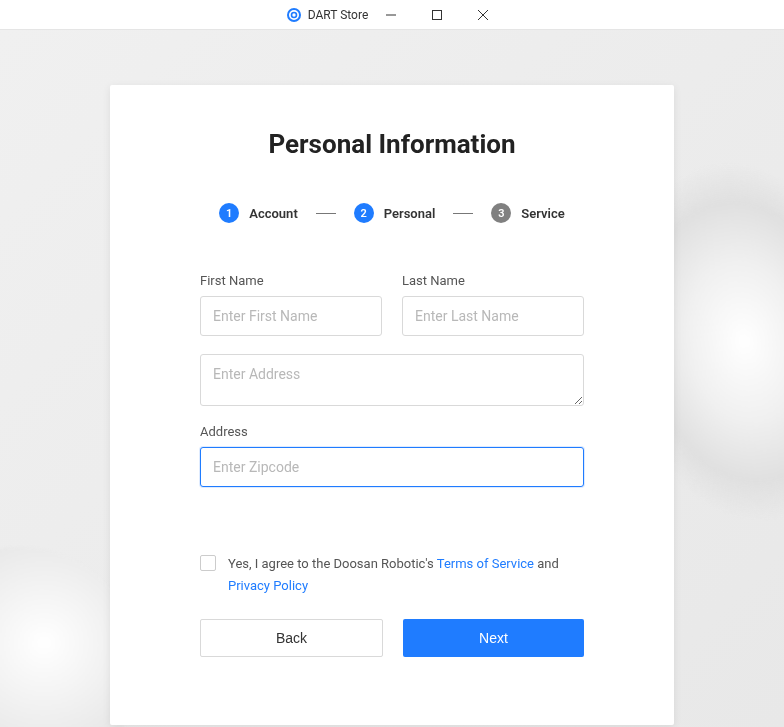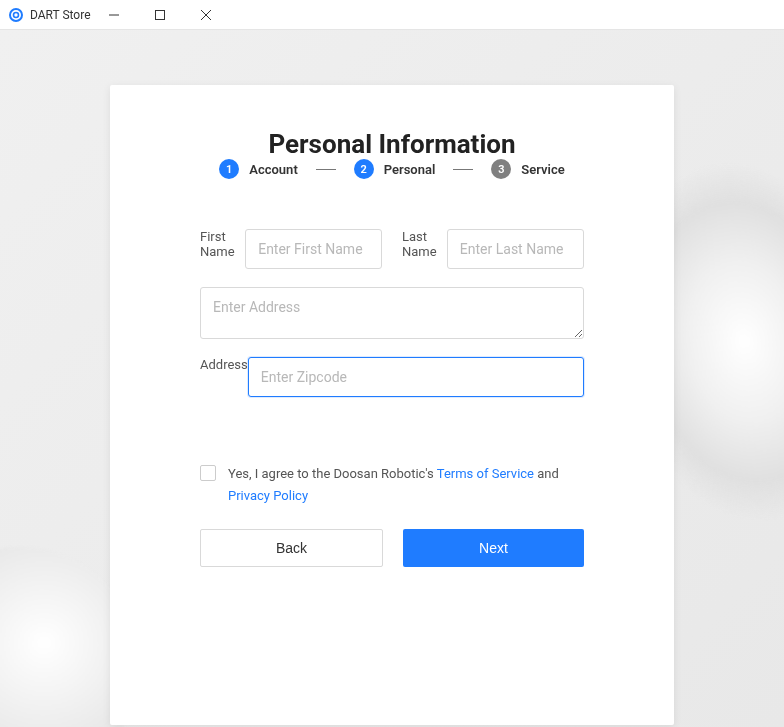--- a/index.html
+++ b/index.html
@@ -10,21 +10,21 @@
       height: 727px;
       overflow: hidden;
       position: relative;
     }
     .title-bar {
       height: 30px;
       background: #ffffff;
       border-bottom: 1px solid #e5e5e5;
       display: flex;
       align-items: center;
-      justify-content: flex-start;
+      justify-content: center;
       padding: 0 0 0 8px;
     }
     .title-left {
       display: flex;
       align-items: center;
       gap: 6px;
     }
     .app-icon {
       width: 16px;
       height: 16px;
@@ -91,20 +91,21 @@
       background: #ffffff;
       border-radius: 2px;
       box-shadow: 0 2px 8px rgba(0,0,0,0.08);
       padding: 44px 90px 30px 90px;
     }
     .page-title {
       font-size: 26px;
       font-weight: 700;
       color: #222;
       text-align: center;
+      margin-bottom: 44px;
     }
     .stepper {
       display: flex;
       align-items: center;
       justify-content: center;
       gap: 10px;
       margin-bottom: 50px;
     }
     .step {
       display: flex;
@@ -133,21 +134,21 @@
       width: 20px;
       border-top: 1px solid #777;
       margin: 0 8px;
     }
 
     .form-row {
       display: flex;
       gap: 20px;
       margin-bottom: 18px;
     }
-    .form-group { flex: 1; display: flex; }
+    .form-group { flex: 1; display: flex; flex-direction: column; }
     .form-label {
       font-size: 13px;
       color: #555;
       margin-bottom: 8px;
     }
     .text-input, .textarea-input {
       width: 100%;
       border: 1px solid #d9d9d9;
       border-radius: 3px;
       padding: 11px 12px;

